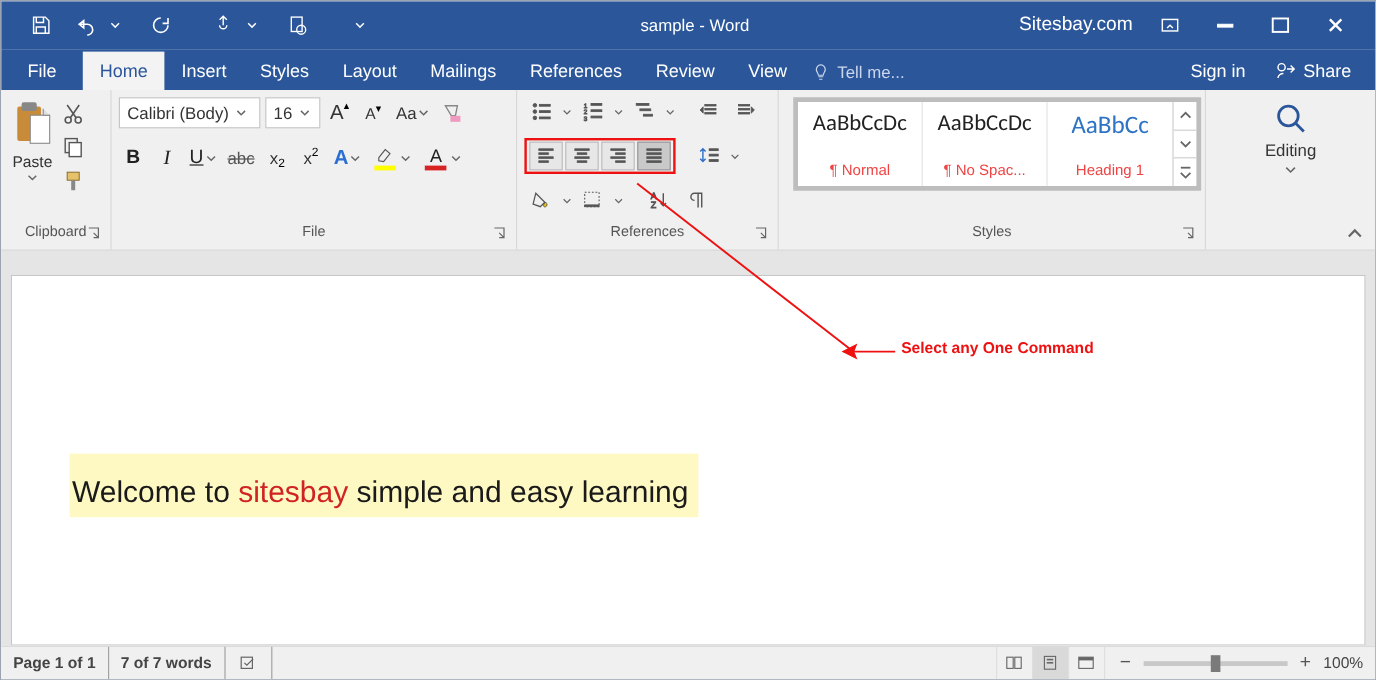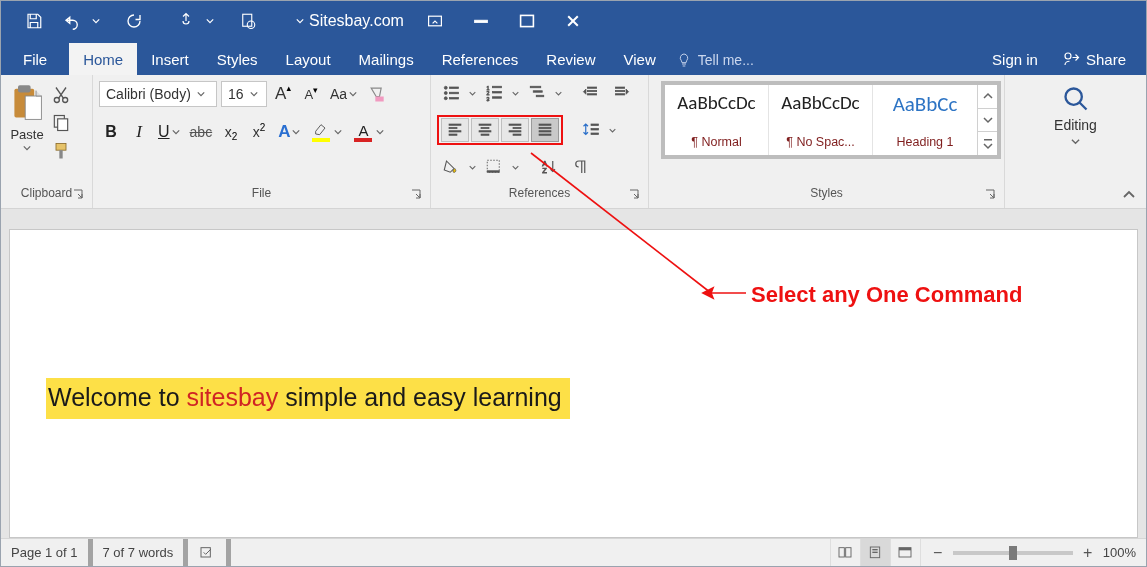--- a/index.html
+++ b/index.html
@@ -69,45 +69,45 @@
   .highlight-box { border:2px solid #e11; padding:1px 2px; display:flex; gap:2px; }
   .highlight-box .pbtn { border:1px solid #bfbfbf; background:#e7e7e7; }
   .highlight-box .pbtn.active { background:#c9c9c9; border-color:#9a9a9a; }
 
   
   .stylesg .body { gap:0px; padding:2px 6px 0 6px; align-items:flex-start; }
   .style-gal { border:4px solid #bdbdbd; background:#fff; display:flex; height:78px; }
   .style-item { width:104px; border-right:1px solid #e4e4e4; display:flex; flex-direction:column; align-items:center; justify-content:space-between; padding:6px 0 6px 0; }
   .style-item .prev { font-size:19px; color:#222; font-family:"Calibri",sans-serif; white-space:nowrap; overflow:hidden; }
   .style-item .prev.heading { color:#2d74c4; font-size:21px; }
-  .style-item .nm { font-size:12.5px; color:#7f1d1d; white-space:nowrap; }
+  .style-item .nm { font-size:12.5px; color:#ef4444; white-space:nowrap; }
   .style-nav { width:20px; display:flex; flex-direction:column; border-left:1px solid #d0d0d0; }
   .style-nav div { flex:1; display:flex; align-items:center; justify-content:center; fill:#666; border-bottom:1px solid #d0d0d0; }
 
   
   .editg .body { flex-direction:column; align-items:center; padding:6px 8px 0 8px; gap:4px; }
   .editg .mag { width:28px; height:28px; fill:#2b579a; stroke:#2b579a; }
   .editg .lbl { font-size:14px; color:#333; }
   .editg .dd { fill:#666; }
 
   .collapse { position:absolute; right:10px; bottom:6px; fill:#666; }
 
   
   .docarea { position:absolute; top:208px; left:0; right:0; bottom:28px; background:#e5e5e5; overflow:hidden; }
   .page { position:absolute; top:20px; left:8px; right:8px; bottom:0; background:#fff; border:1px solid #c7c7c7; }
-  .seltext { position:absolute; left:36px; top:148px; background:#fde047; padding:4px 8px 6px 2px; font-size:25px; font-family:"Calibri",sans-serif; color:#1a1a1a; }
+  .seltext { position:absolute; left:48px; top:148px; background:#fef9c3; padding:16px 8px 6px 2px; font-size:25px; font-family:"Calibri",sans-serif; color:#1a1a1a; }
   .seltext .red { color:#d02424; }
 
   
   .annot-line { position:absolute; stroke:#e11; stroke-width:1.6; fill:none; }
-  .annot-text { position:absolute; color:#e11; font-weight:bold; font-size:22px; }
+  .annot-text { position:absolute; color:#e11; font-weight:bold; font-size:13px; }
 
   
   .status { position:absolute; left:0; right:0; bottom:0; height:28px; background:#f0f0f0; border-top:1px solid #d6d6d6; display:flex; align-items:center; font-size:13px; color:#444; }
-  .status .cell { padding:0 10px; border-right:5px solid #a3a3a3; height:100%; display:flex; align-items:center; gap:4px; }
+  .status .cell { padding:0 10px; border-right:1px solid #a3a3a3; height:100%; display:flex; align-items:center; gap:4px;font-weight:bold; }
   .status .spacer { flex:1; }
   .status .viewbtn { width:30px; height:100%; display:flex; align-items:center; justify-content:center; fill:#666; border-left:1px solid #dedede; }
   .status .viewbtn.active { background:#d9d9d9; }
   .zoom { display:flex; align-items:center; gap:8px; padding:0 10px; border-left:1px solid #dedede; height:100%; }
   .slider { width:120px; height:4px; background:#c8c8c8; position:relative; }
   .slider .thumb { position:absolute; top:-5px; left:56px; width:8px; height:14px; background:#7a7a7a; }
   .zoom .pm { font-size:16px; color:#555; width:14px; text-align:center; }
 
   svg{display:block}
 </style>
@@ -159,20 +159,21 @@
         </svg>
       </div>
     <div class="sep"></div>
       <div class="sep"></div>
     <div class="ico">
         <svg viewBox="0 0 10 10" width="8" height="8">
           <path d="M1 3l4 4 4-4" fill="none" stroke="#fff" stroke-width="1.5"></path>
         </svg>
       </div>
   </div>
+  <div class="titlecenter">sample - Word</div>
   <div class="site">Sitesbay.com</div>
   <div class="wincontrols">
     <div class="winbtn">
         <svg viewBox="0 0 20 20" width="16" height="16">
           <rect x="2" y="4" width="16" height="12" fill="none" stroke="#fff" stroke-width="1.5"></rect>
           <path d="M7 13l3-3 3 3" fill="none" stroke="#fff" stroke-width="1.5"></path>
         </svg>
       </div>
     <div class="winbtn">
         <svg viewBox="0 0 20 20" width="16" height="16">

